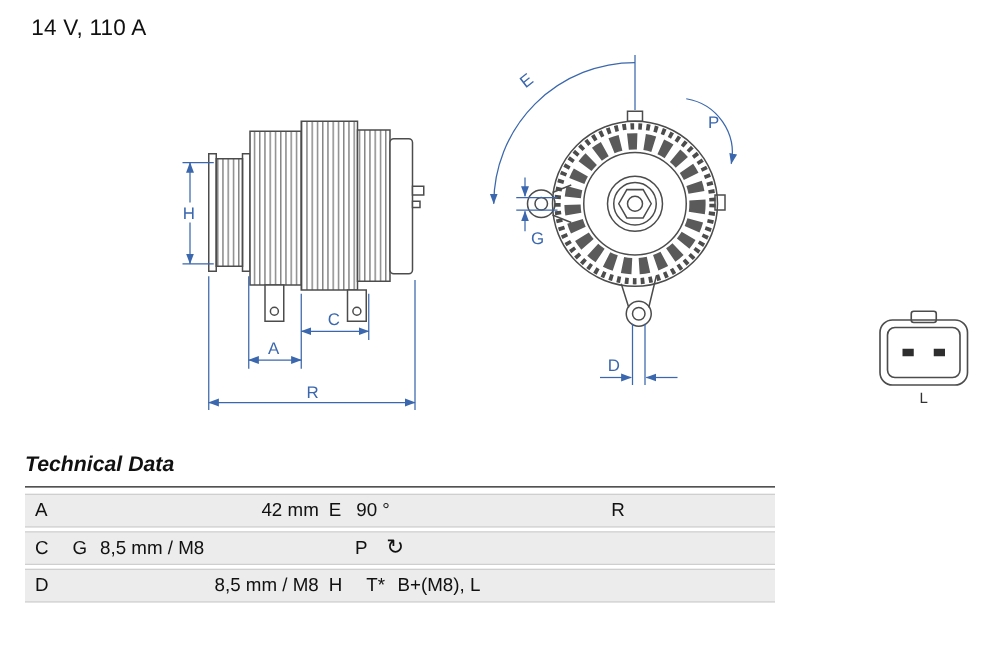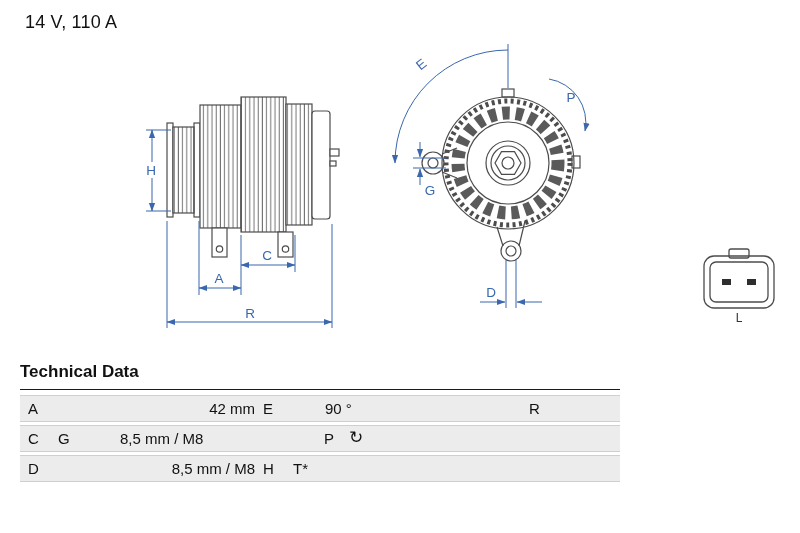--- a/index.html
+++ b/index.html
@@ -31,39 +31,40 @@
     left: 20px;
     top: 362px;
     width: 600px;
   }
   .tech-title {
     font-size: 17px;
     font-weight: bold;
     color: #111;
     padding-bottom: 7px;
     border-bottom: 1px solid #1a1a1a;
+    font-style: italic;
   }
   .trow {
     display: flex;
     background: #ececec;
     border-top: 1px solid #cfcfcf;
     border-bottom: 1px solid #cfcfcf;
     margin-top: 3px;
     height: 27px;
     line-height: 25px;
     font-size: 15px;
     color: #111;
   }
   .trow.first { margin-top: 5px; }
   .tc { overflow: hidden; white-space: nowrap; }
   .k  { padding-left: 8px; }
   .w-k1 { width: 30px; }
   .w-v1 { width: 205px; text-align: right; }
   .w-k2 { width: 30px; }
-  .w-v2 { width: 196px; margin-left: 40px; }
+  .w-v2 { width: 196px; }
   .w-k3 { width: 33px; }
   .w-v3 { flex: 1; }
   .rot { font-size: 17px; line-height: 24px; }
   .footnote {
     text-align: right;
     font-size: 11px;
     color: #222;
     margin-top: 5px;
     padding-right: 44px;
   }
@@ -185,17 +186,18 @@
       <div class="tc v w-v2">8,5 mm / M8</div>
       <div class="tc k w-k3">P</div>
       <div class="tc v w-v3 rot">↻</div>
     </div>
 
     <div class="trow">
       <div class="tc k w-k1">D</div>
       <div class="tc v w-v1">8,5 mm / M8</div>
       <div class="tc k w-k2">H</div>
       <div class="tc k w-k3">T*</div>
+      <div class="tc v w-v3">B+(M8), L</div>
     </div>
 
   </div>
 
 </div>
 
 </body></html>

